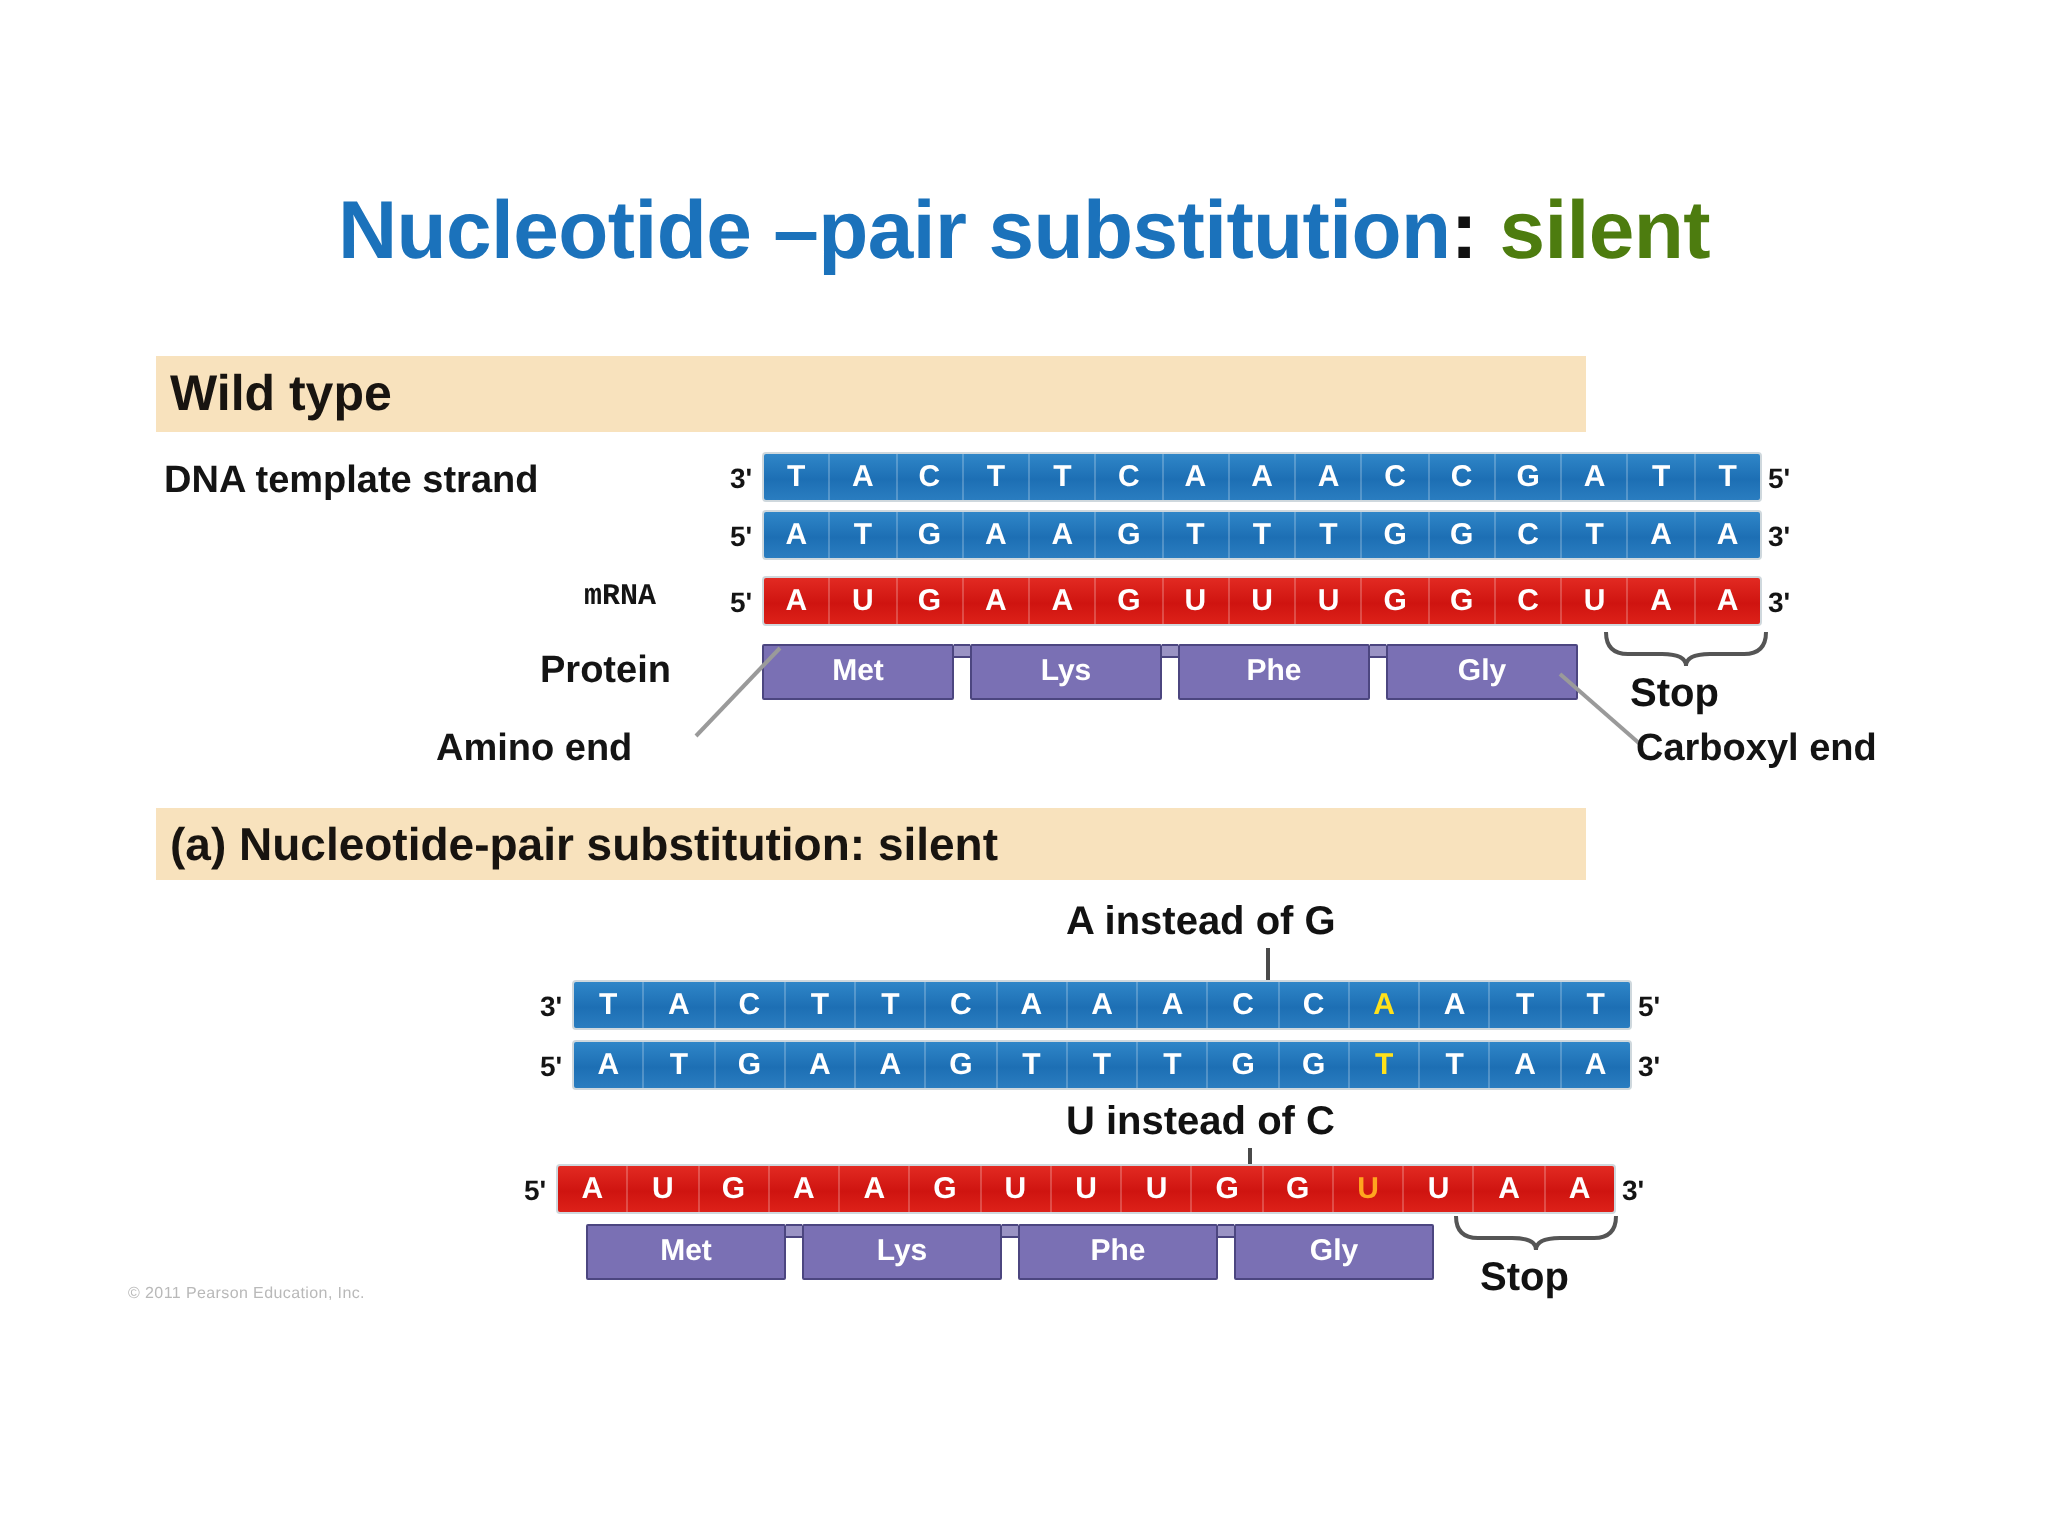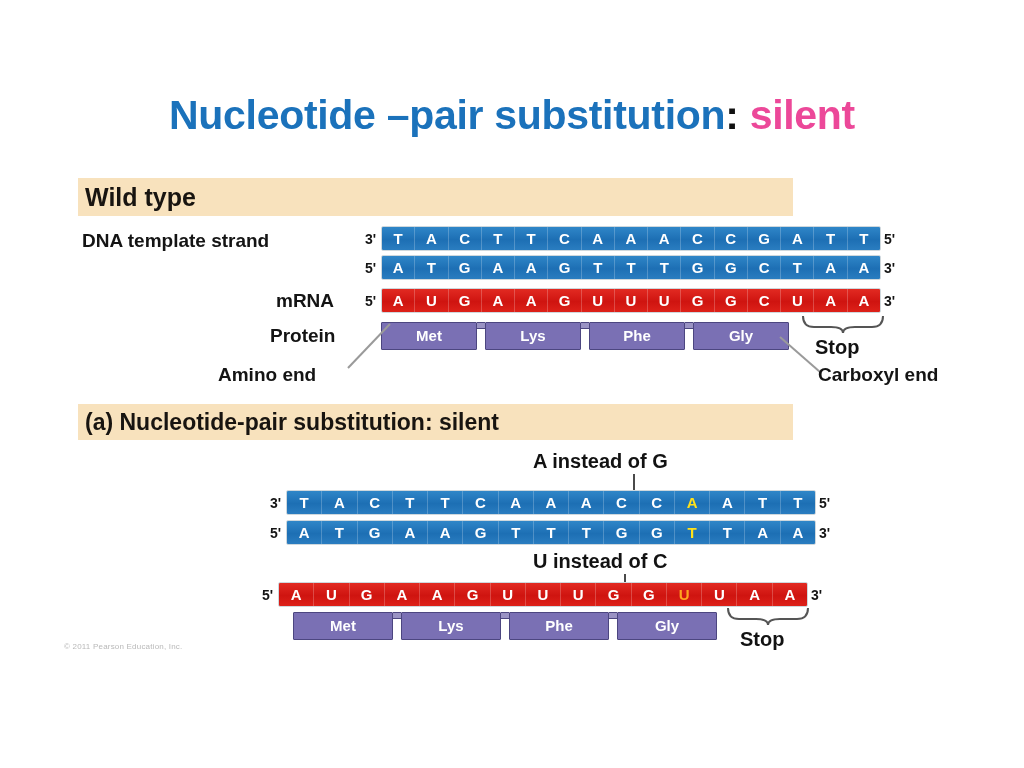--- a/index.html
+++ b/index.html
@@ -29,21 +29,21 @@
     width: 1024px;
     text-align: center;
     font-family: "Liberation Sans", sans-serif;
     font-weight: bold;
     font-size: 41px;
     letter-spacing: -0.3px;
     white-space: nowrap;
   }
   #slide-title .t-main { color: #1b72bb; }
   #slide-title .t-colon { color: #111111; font-weight: bold; }
-  #slide-title .t-accent { color: #ec4899; }
+  #slide-title .t-accent { color: #4d7c0f; }
 
   
   .figure {
     position: absolute;
     left: 78px;
     top: 172px;
     width: 897px;
     height: 500px;
   }
   .band {
@@ -208,21 +208,21 @@
         <span class="base">T</span>
         <span class="base">G</span>
         <span class="base">G</span>
         <span class="base">C</span>
         <span class="base">T</span>
         <span class="base">A</span>
         <span class="base">A</span>
       </div>
     <div class="tick" style="left:806px; top:88px;">3'</div>
 
-    <div class="side-label" style="left:198px; top:118px; font-size:19px;">mRNA</div>
+    <div class="side-label" style="left:214px; top:118px; font-size:15px;font-family:Liberation Mono, monospace;">mRNA</div>
     <div class="tick" style="left:287px; top:121px;">5'</div>
     <div class="strand rna" id="wt-mrna-strand" style="left:303px; top:116px; width:500px;">
         <span class="base">A</span>
         <span class="base">U</span>
         <span class="base">G</span>
         <span class="base">A</span>
         <span class="base">A</span>
         <span class="base">G</span>
         <span class="base">U</span>
         <span class="base">U</span>

